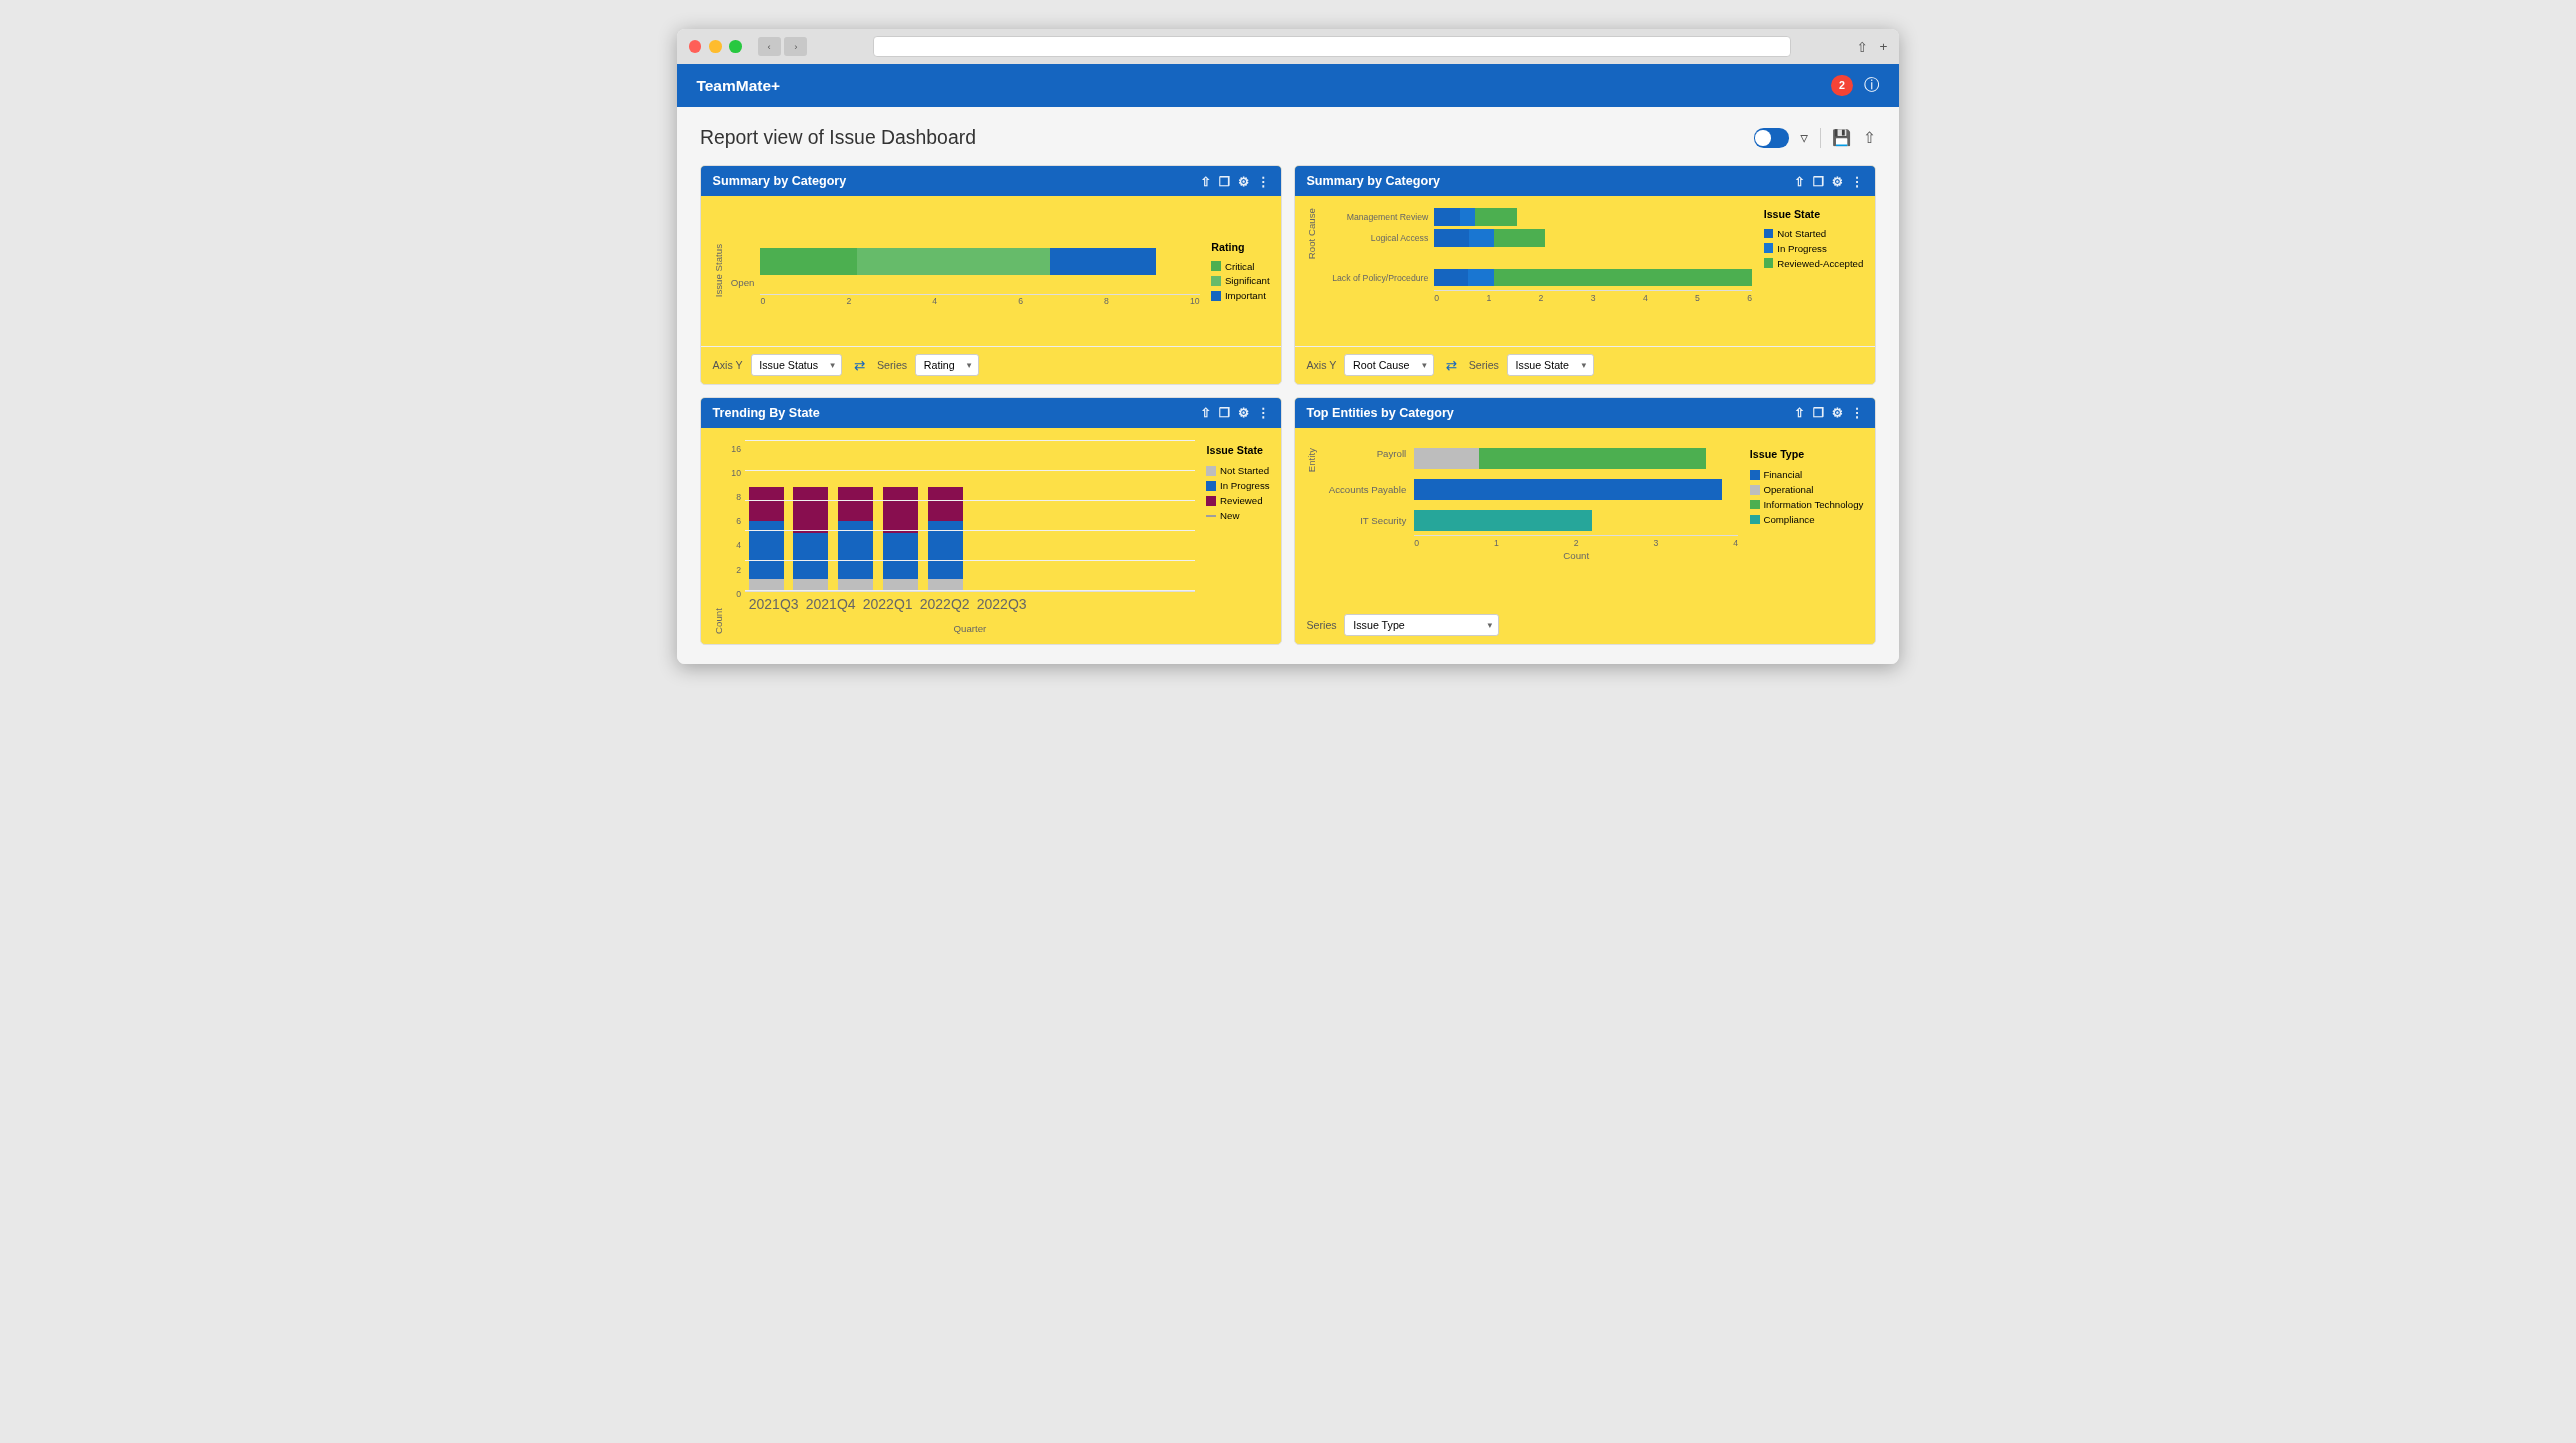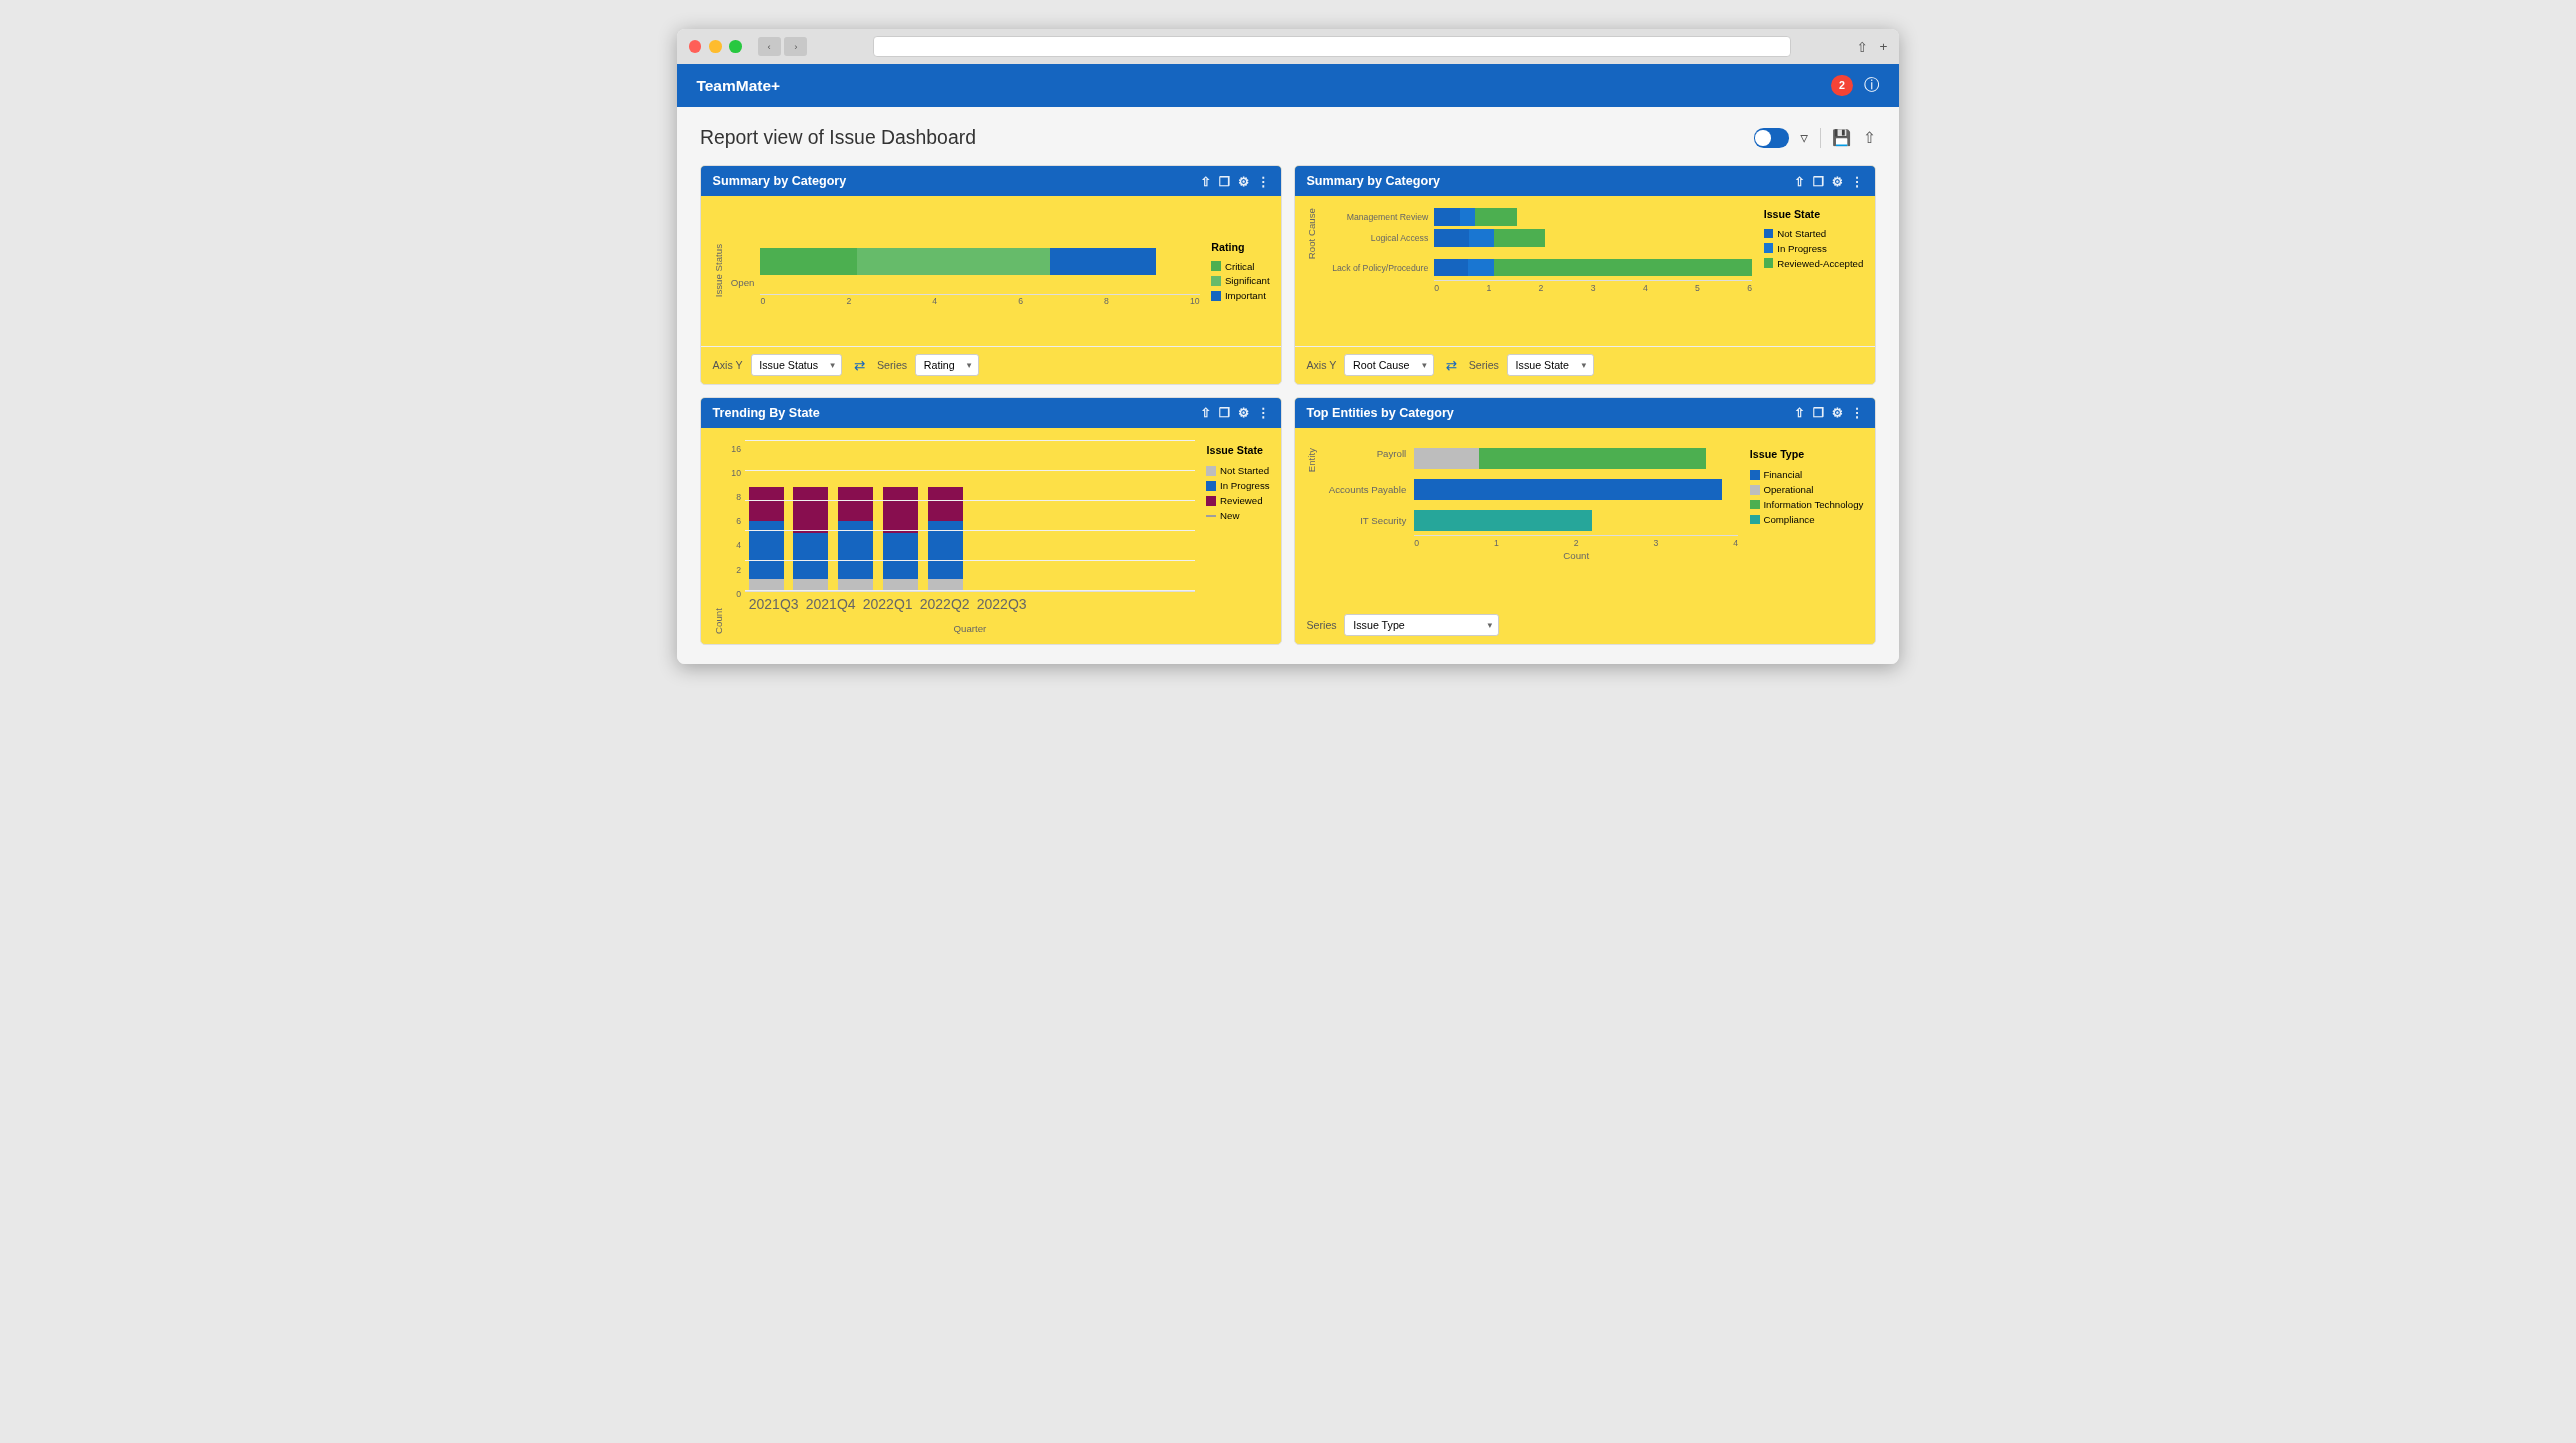--- a/index.html
+++ b/index.html
@@ -249,21 +249,21 @@
 
               <div style="display:flex; align-items:center; margin-bottom:3.9px;">
                 <span style="font-size:8.7px; color:#666; width:107px; text-align:right; margin-right:5.8px;">Management Review</span>
                 <div style="flex:1; height:17.5px; display:flex;">
                   <div style="background:#1565c0; width:8%; height:100%;"></div>
                   <div style="background:#1976d2; width:5%; height:100%;"></div>
                   <div style="background:#4caf50; width:13%; height:100%;"></div>
                 </div>
               </div>
 
-              <div style="display:flex; align-items:center; margin-bottom:12px;">
+              <div style="display:flex; align-items:center; margin-bottom:22px;">
                 <span style="font-size:8.7px; color:#666; width:107px; text-align:right; margin-right:5.8px;">Logical Access</span>
                 <div style="flex:1; height:17.5px; display:flex;">
                   <div style="background:#1565c0; width:11%; height:100%;"></div>
                   <div style="background:#1976d2; width:8%; height:100%;"></div>
                   <div style="background:#4caf50; width:16%; height:100%;"></div>
                 </div>
               </div>
 
               <div style="display:flex; align-items:center; margin-bottom:3.9px;">
                 <span style="font-size:8.7px; color:#666; width:107px; text-align:right; margin-right:5.8px;">Lack of Policy/Procedure</span>

